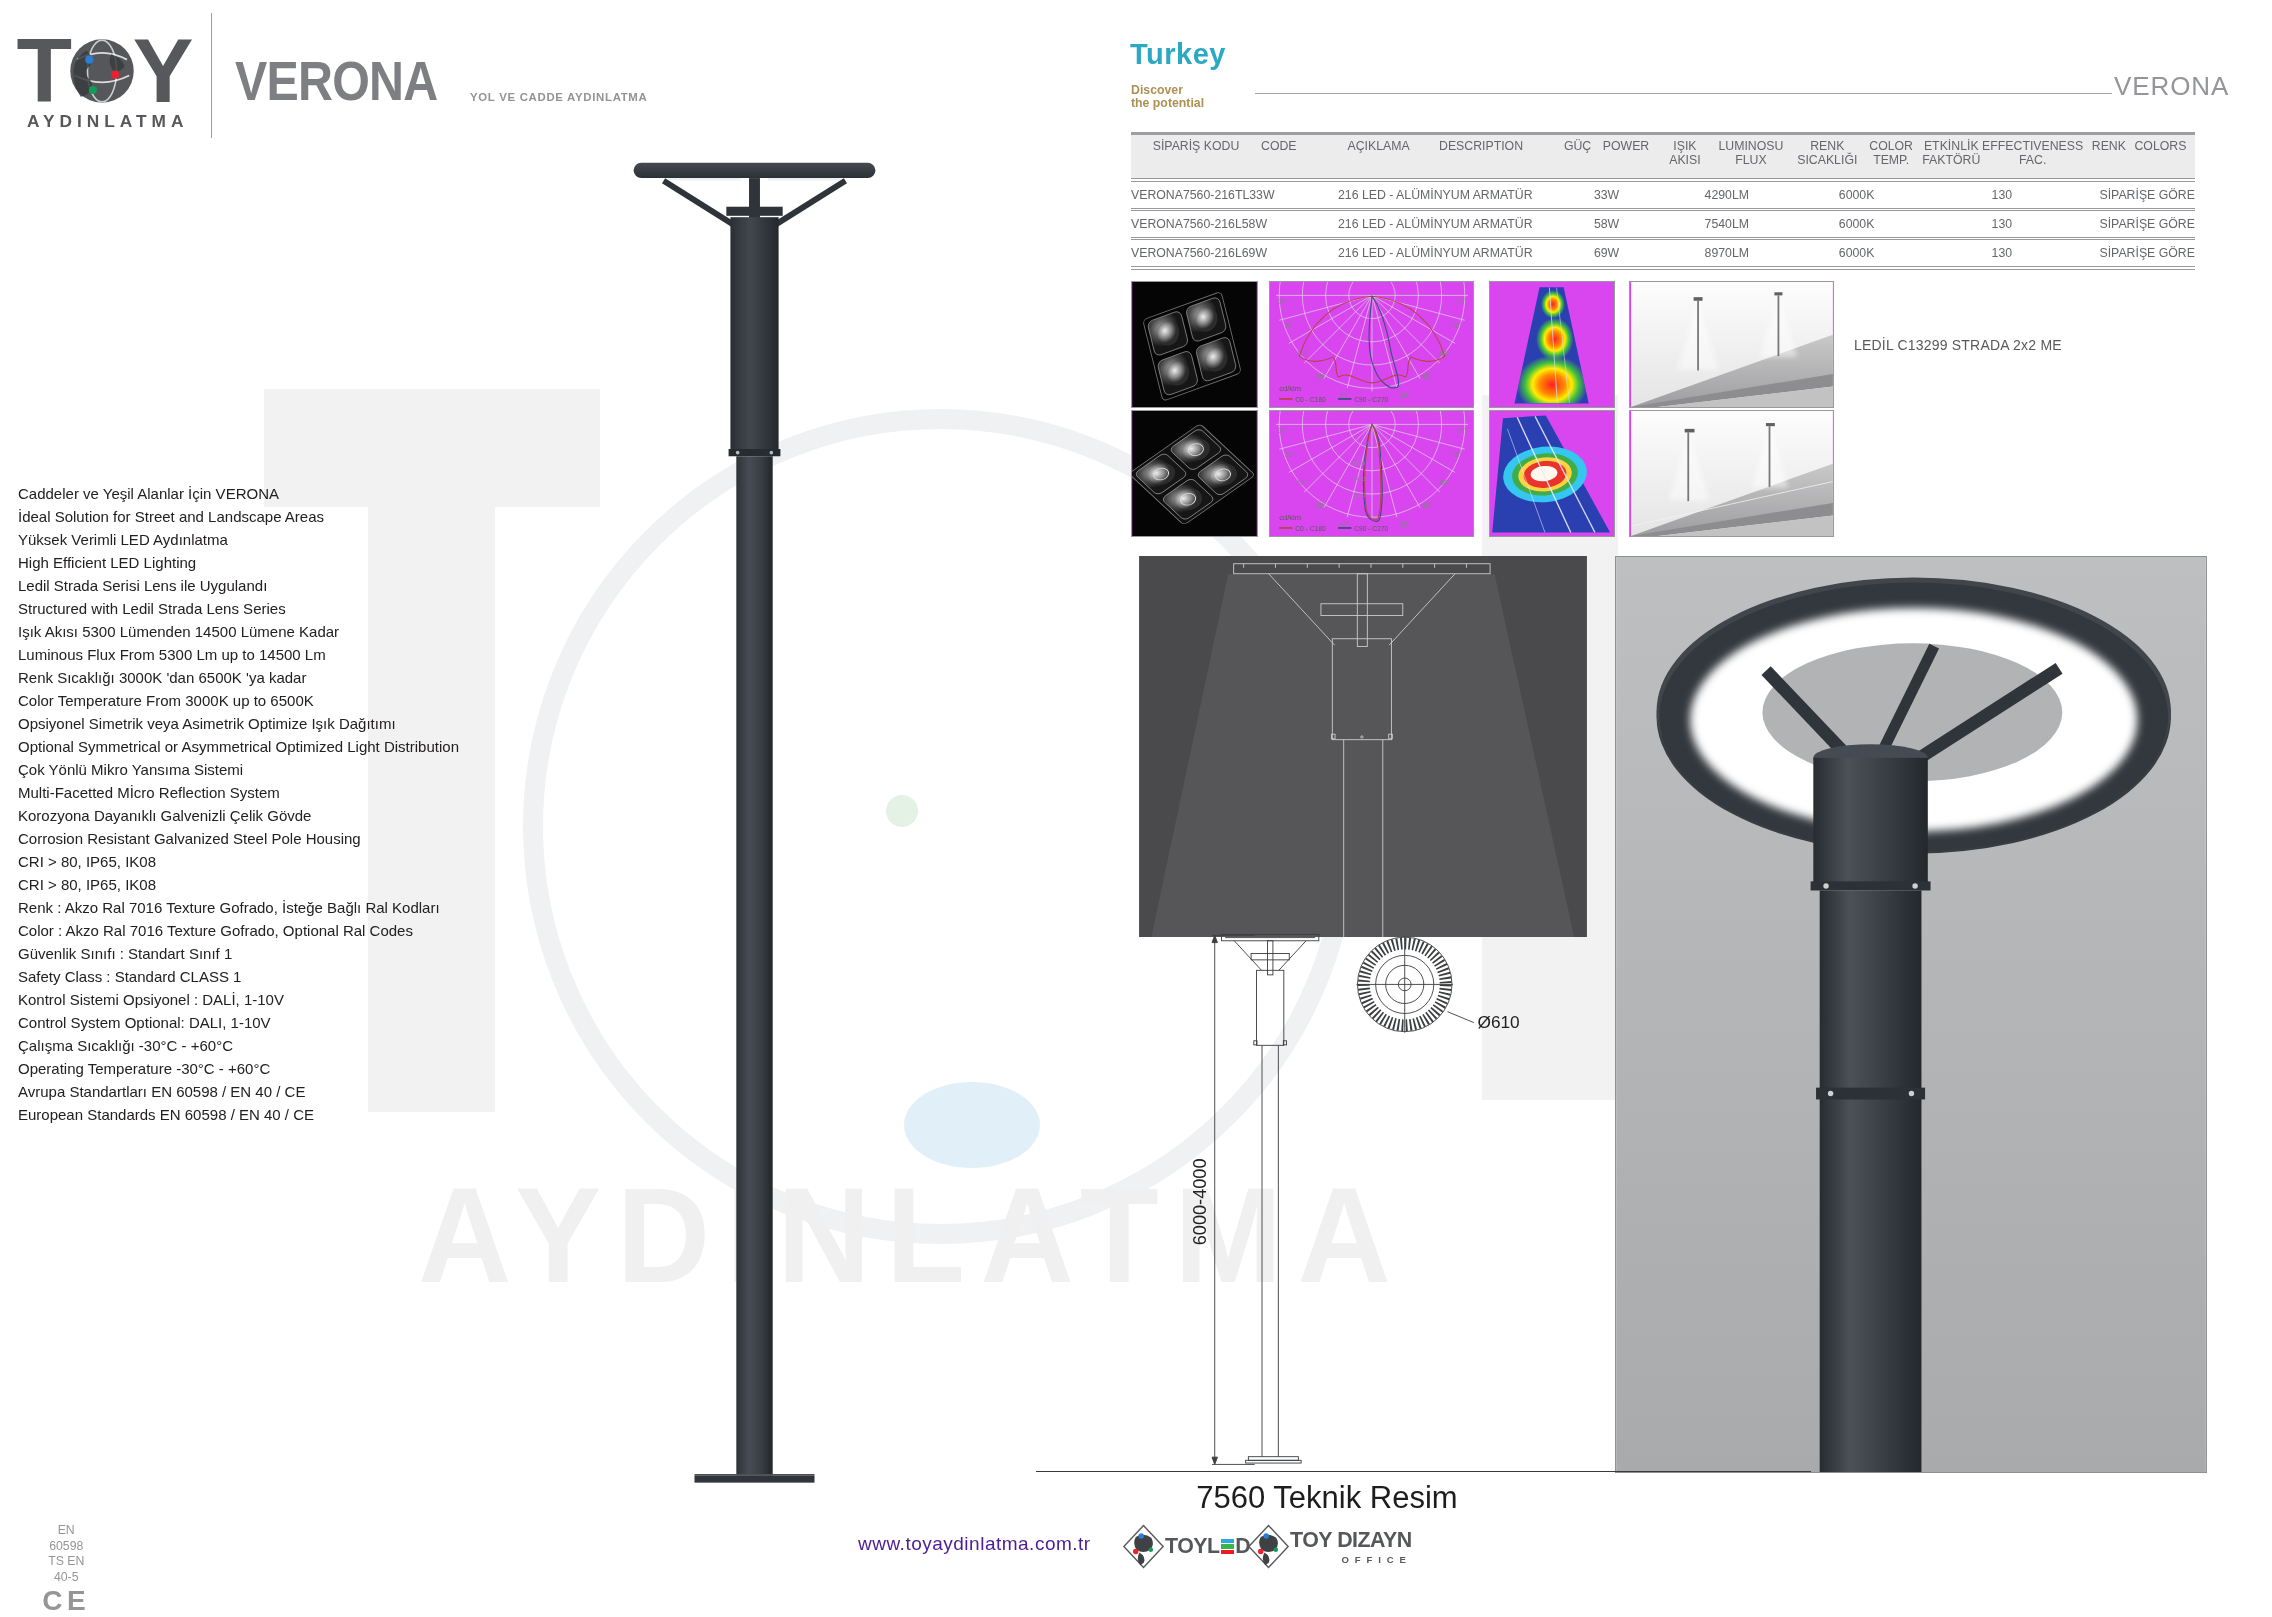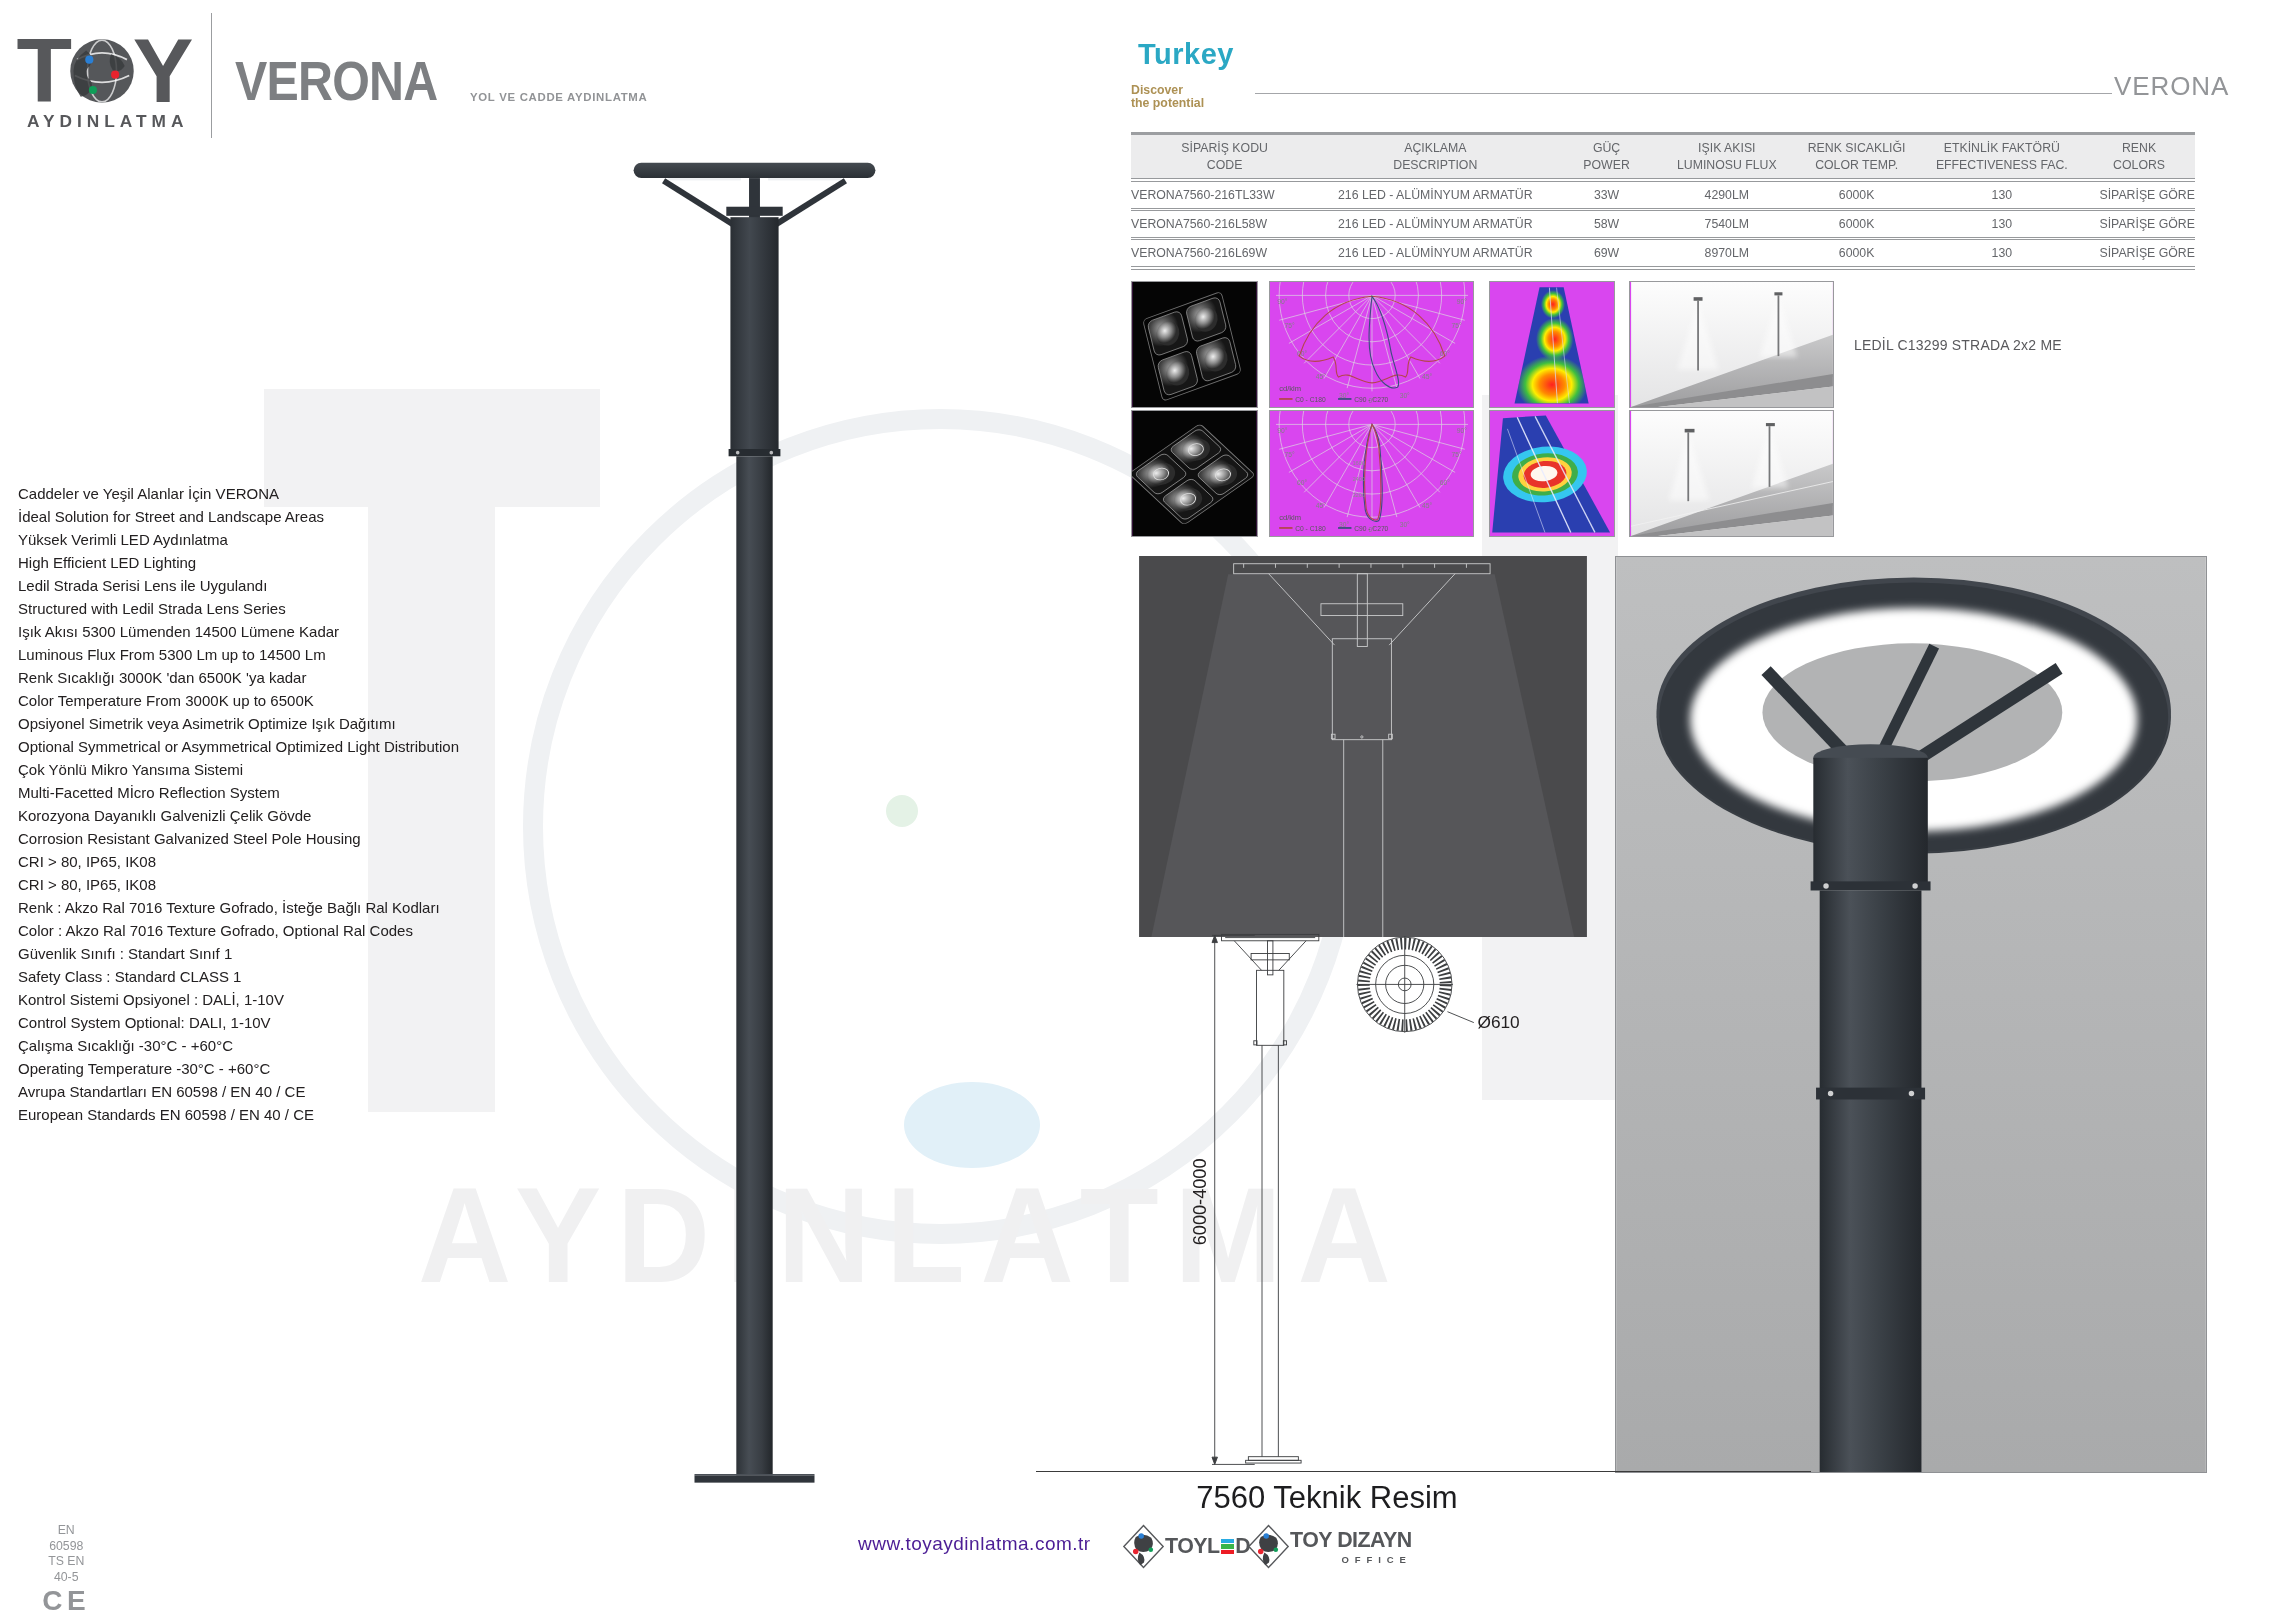--- a/index.html
+++ b/index.html
@@ -16,30 +16,30 @@
             transform:scaleX(.95);transform-origin:left;white-space:nowrap;}
   .z1{z-index:1;}
   
   .toy-letters{left:16.4px;top:32px;display:flex;align-items:center;font-size:91px;line-height:77px;
                font-weight:800;color:#57585b;letter-spacing:-1.8px;}
   .toy-sub{left:27px;top:111px;font-size:17.3px;font-weight:700;color:#57585b;letter-spacing:5px;}
   .hdr-divider{left:211px;top:12.7px;width:1.4px;height:125px;background:#9b9da0;}
   .verona-title{left:235px;top:54px;font-size:55px;font-weight:700;color:#7d7f82;line-height:1;
                 transform:scaleX(.88);transform-origin:left;letter-spacing:-0.9px;}
   .verona-sub{left:470px;top:91px;font-size:11.4px;font-weight:600;color:#919396;letter-spacing:0.7px;}
-  .turkey-title{left:1130px;top:38px;font-size:29px;font-weight:800;color:#2ba8c4;letter-spacing:0.5px;margin-left:8px;}
+  .turkey-title{left:1130px;top:38px;font-size:29px;font-weight:800;color:#2ba8c4;letter-spacing:0.5px;}
   .turkey-l1{left:1131px;top:83px;font-size:12.3px;font-weight:600;color:#ad9154;}
   .turkey-l2{left:1131px;top:96px;font-size:12.3px;font-weight:600;color:#ad9154;}
   .top-rule{left:1255px;top:93px;width:857px;height:1.4px;background:#a4a6a9;}
   .page-ref{left:2114px;top:71px;font-size:26px;font-weight:300;color:#939598;letter-spacing:0.9px;}
   
   .spec{left:1131px;top:132px;width:1064px;}
   .spec-topbar{height:3.2px;background:#9c9ea1;}
   .spec-head{display:flex;background:#ececed;height:43px;align-items:center;}
-  .th{display:flex;flex-direction:column;justify-content:space-evenly;height:36px;text-align:center;
+  .th{display:flex;flex-direction:row;justify-content:space-evenly;height:36px;text-align:center;
       font-size:12.3px;color:#64666a;}
   .spec-row{display:flex;height:26px;align-items:center;font-size:12.3px;color:#64666a;}
   .td{text-align:center;}
   .sep{height:1.4px;border-top:0.9px solid #97999c;border-bottom:0.9px solid #97999c;}
   .c1{width:17.6%;} .c2{width:22%;} .c3{width:10.2%;} .c4{width:12.4%;} .c5{width:12%;} .c6{width:15.3%;} .c7{width:10.5%;}
   .spec-row .c1{text-align:left;}
   .spec-row .c7{text-align:right;}
   
   .imgbox{position:absolute;background:#d946ef;border:0.9px solid #98999c;box-sizing:border-box;}
   .pm-label{position:absolute;left:1854px;width:382px;height:127px;display:flex;align-items:center;

